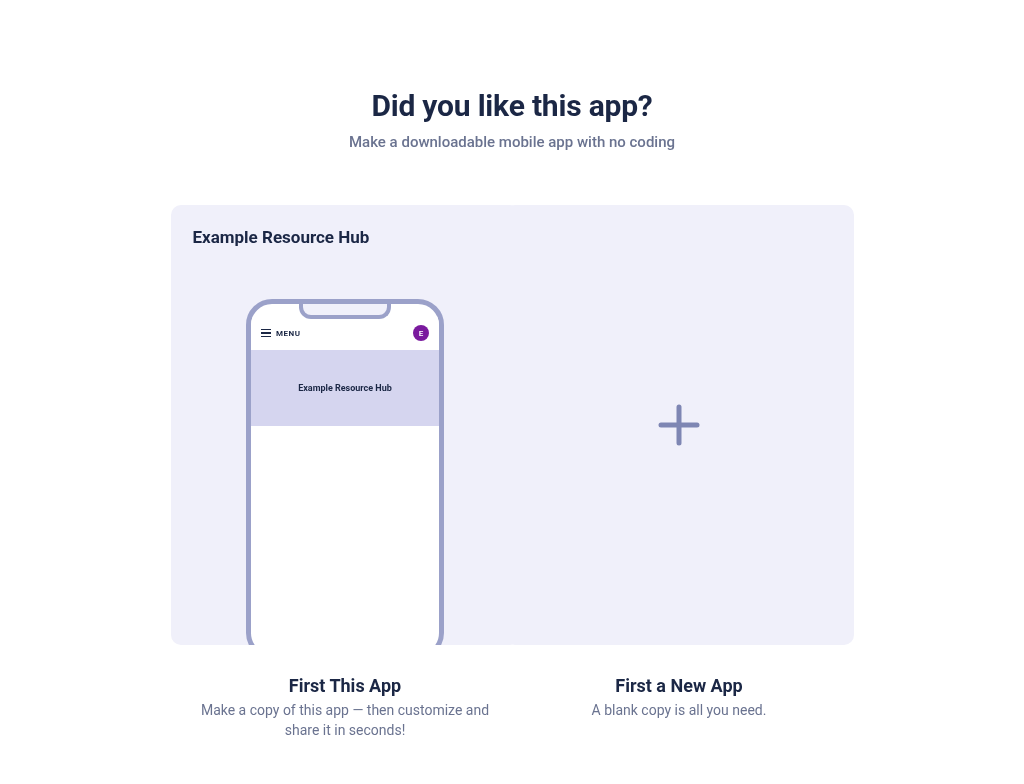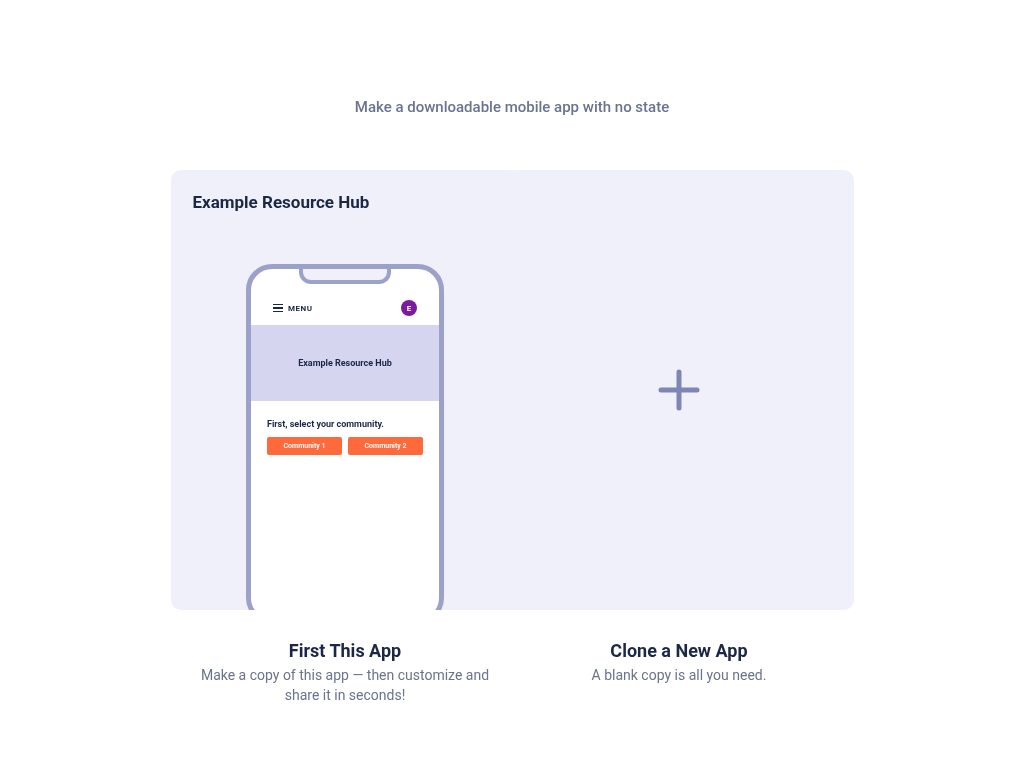--- a/index.html
+++ b/index.html
@@ -10,21 +10,21 @@
   .header p { margin-top: 10px; font-size: 15px; font-weight: 500; color: #6a7390; }
   .cards { display: flex; gap: 44px; justify-content: center; }
   .card-col { display: flex; flex-direction: column; align-items: center; width: 290px; }
   .card { width: 349px; height: 440px; border-radius: 10px; background: #f0f0fa; position: relative; overflow: hidden; }
   .card-title-area { padding: 22px 22px 0 22px; }
   .card-title { font-size: 17px; font-weight: 700; color: #1b2745; }
   
   .phone-wrap { position: absolute; left: 50%; transform: translateX(-50%); bottom: -14px; width: 198px; }
   .phone { width: 198px; height: 360px; border: 5px solid #9ba1c9; border-radius: 26px; background: #ffffff; overflow: hidden; position: relative; }
   .notch { position: absolute; top: -1px; left: 50%; transform: translateX(-50%); width: 92px; height: 16px; background: #f0f0fa; border: 4px solid #9ba1c9; border-top: none; border-bottom-left-radius: 12px; border-bottom-right-radius: 12px; }
-  .phone-topbar { display: flex; align-items: center; justify-content: space-between; padding: 0 22px; height: 34px; margin-top: 22px; background: #ffffff; }
+  .phone-topbar { display: flex; align-items: center; justify-content: space-between; padding: 0 10px; height: 34px; margin-top: 12px; background: #ffffff; }
   .phone-menu { display: flex; align-items: center; gap: 5px; }
   .hamburger { display: inline-flex; flex-direction: column; gap: 2px; }
   .hamburger span { display: block; width: 10px; height: 1.5px; background: #1b2745; }
   .menu-label { font-size: 8px; font-weight: 700; letter-spacing: 0.5px; color: #1b2745; }
   .avatar { width: 16px; height: 16px; border-radius: 50%; background: #7a1a9e; color: #fff; display: flex; align-items: center; justify-content: center; font-size: 8px; font-weight: 600; }
   .phone-hero { background: #d5d5ef; height: 76px; display: flex; align-items: center; justify-content: center; }
   .phone-hero span { font-size: 9px; font-weight: 700; color: #1b2745; }
   .phone-section { background: #ffffff; margin: 8px; border-radius: 2px; padding: 10px 8px 8px 8px; }
   .phone-section h4 { font-size: 9px; font-weight: 700; color: #1b2745; margin-bottom: 8px; }
   .btn-row { display: flex; gap: 6px; }
@@ -37,21 +37,22 @@
   .caption { text-align: center; margin-top: 30px; }
   .caption h3 { font-size: 18px; font-weight: 700; color: #1b2745; }
   .caption p { margin-top: 4px; font-size: 14px; color: #6a7390; line-height: 1.45; width: 290px; }
 </style>
 </head>
 <body>
 
 <div class="page">
 
   <div class="header">
-    <p>Make a downloadable mobile app with no state</p>
+    <h1>Did you like this app?</h1>
+    <p>Make a downloadable mobile app with no coding</p>
   </div>
 
   <div class="cards">
 
     <div class="card-col">
       <div class="card">
         <div class="card-title-area">
           <div class="card-title">Example Resource Hub</div>
         </div>
 
@@ -70,27 +71,20 @@
               </div>
               <div class="avatar">
                 <span>E</span>
               </div>
             </div>
 
             <div class="phone-hero">
               <span>Example Resource Hub</span>
             </div>
 
-            <div class="phone-section">
-              <h4>First, select your community.</h4>
-              <div class="btn-row">
-                <div class="mini-btn">Community 1</div>
-                <div class="mini-btn">Community 2</div>
-              </div>
-            </div>
 
           </div>
         </div>
       </div>
 
       <div class="caption">
         <h3>First This App</h3>
         <p>Make a copy of this app — then customize and share it in seconds!</p>
       </div>
     </div>
@@ -99,19 +93,19 @@
       <div class="card plus-card">
         <span class="plus-icon">
           <svg width="48" height="48" viewBox="0 0 48 48">
             <line x1="24" y1="6" x2="24" y2="42" stroke="#7e86b3" stroke-width="5" stroke-linecap="round"></line>
             <line x1="6" y1="24" x2="42" y2="24" stroke="#7e86b3" stroke-width="5" stroke-linecap="round"></line>
           </svg>
         </span>
       </div>
 
       <div class="caption">
-        <h3>Clone a New App</h3>
+        <h3>First a New App</h3>
         <p>A blank copy is all you need.</p>
       </div>
     </div>
 
   </div>
 </div>
 
 </body></html>

